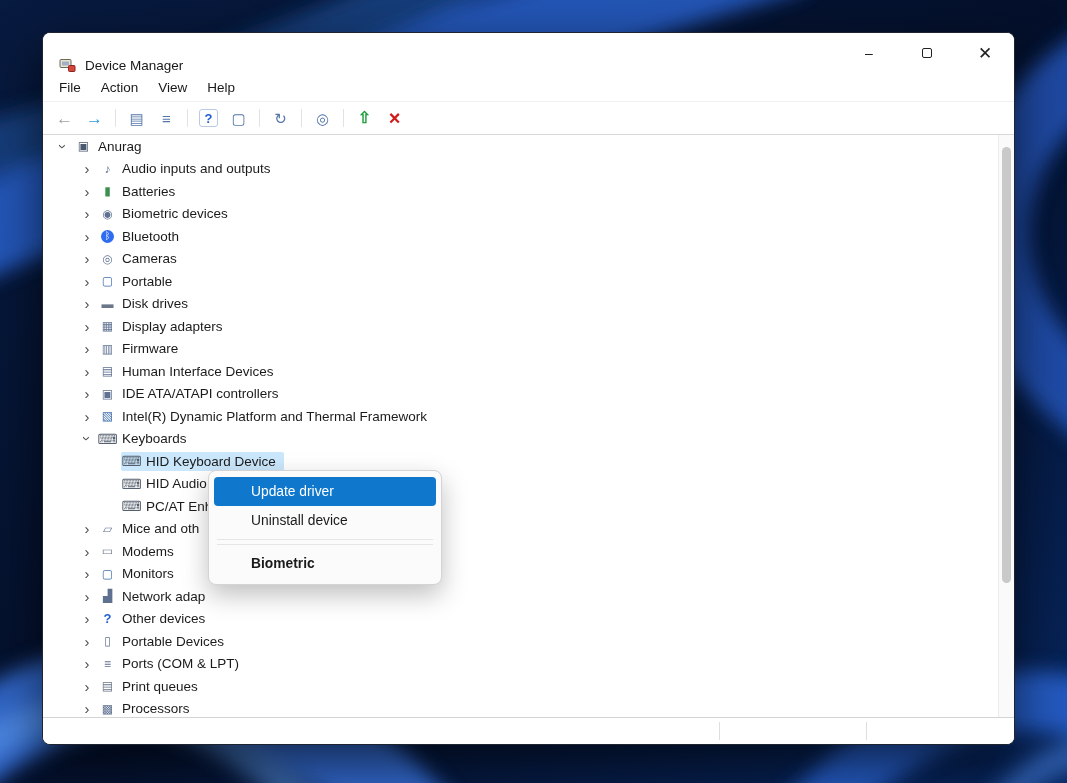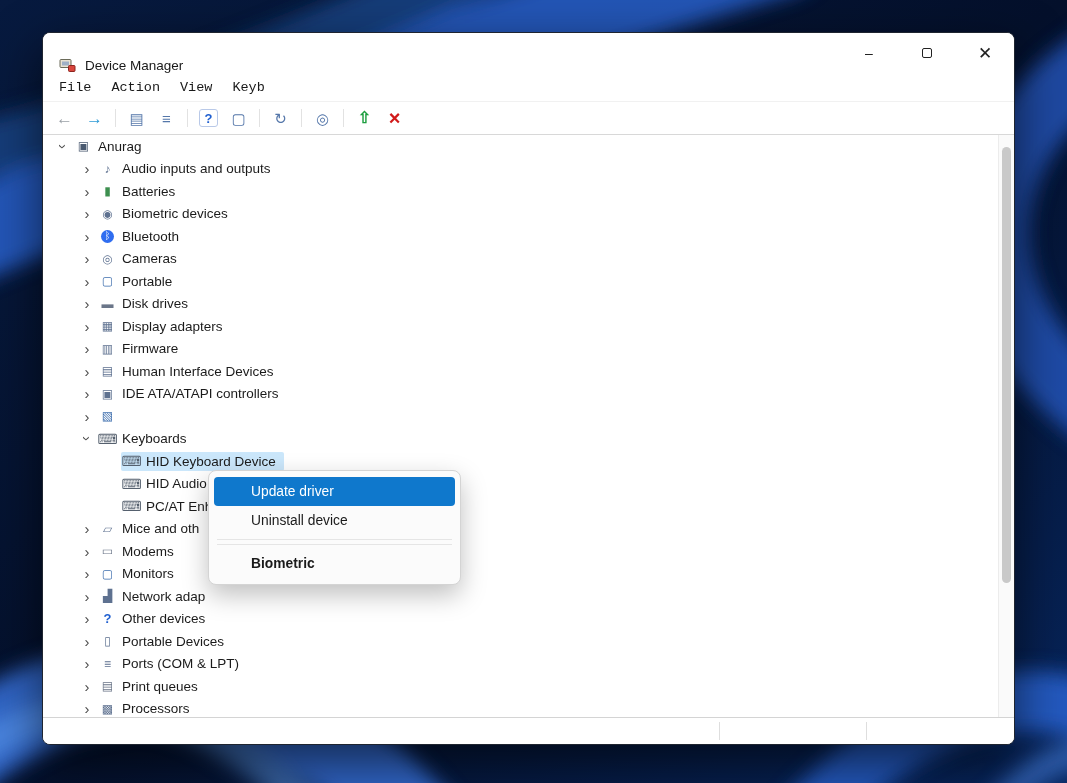--- a/index.html
+++ b/index.html
@@ -24,21 +24,21 @@
   .titlebar { height:40px; display:flex; align-items:flex-end; padding-left:16px; background:#fff; flex:0 0 auto; }
   .title-icon { width:17px; height:16px; display:flex; align-items:center; }
   .title-text { margin-left:9px; font-size:13.5px; color:#191919; }
   .window-controls { margin-left:auto; display:flex; height:100%; }
   .win-btn { width:58px; height:100%; display:flex; align-items:center; justify-content:center; font-size:14px; color:#222; cursor:default; }
   .win-btn.maximize span.boxglyph { width:10px; height:10px; border:1.2px solid #222; border-radius:2px; display:block; }
   .win-btn.close { font-size:17px; }
 
   
   .menubar { height:28px; display:flex; align-items:center; padding-left:6px; font-size:13.5px; color:#191919; flex:0 0 auto; }
-  .menubar-item { padding:3px 10px; border-radius:3px;font-family:Liberation Mono, monospace; }
+  .menubar-item { padding:3px 10px; border-radius:3px; }
 
   
   .toolbar {
     height:34px; flex:0 0 auto; display:flex; align-items:center;
     padding-left:8px; gap:3px;
     border-top:1px solid #f1f1f1; border-bottom:1px solid #d8d8d8;
   }
   .tool-btn { width:27px; height:25px; display:flex; align-items:center; justify-content:center; border-radius:3px; }
   .tool-glyph { font-size:15px; color:#5577aa; line-height:1; }
   .tool-btn.arrow-disabled .tool-glyph { color:#9aa0a6; font-weight:bold; font-size:17px; }
@@ -72,21 +72,21 @@
   .scroll-thumb { position:absolute; left:3px; width:9px; top:12px; height:436px; background:#c9c9c9; border-radius:5px; }
 
   
   .statusbar { height:27px; flex:0 0 auto; border-top:1px solid #d4d4d4; background:#fff; display:flex; align-items:center; padding-left:10px; font-size:13px; color:#1a1a1a; position:relative; }
   .status-divider { position:absolute; top:4px; bottom:4px; width:1px; background:#dedede; }
   .status-divider.d1 { left:676px; }
   .status-divider.d2 { left:823px; }
 
   
   .context-menu {
-    position:absolute; left:208px; top:470px; width:253px;
+    position:absolute; left:208px; top:470px; width:234px;
     background:#fbfbfb; border:1px solid #d4d4d4; border-radius:8px;
     box-shadow:0 10px 26px rgba(0,0,0,.25);
     padding:6px 5px; z-index:20;
   }
   .menu-item { height:29px; display:flex; align-items:center; padding-left:37px; font-size:13.8px; color:#1a1a1a; border-radius:4px; }
   .menu-item.highlighted { background:#0f78cc; color:#fff; }
   .menu-item.bold { font-weight:bold; }
   .menu-sep { height:1px; background:#e5e5e5; margin:4px 3px; }
 </style>
 </head>
@@ -138,21 +138,21 @@
       <div class="win-btn close">
         <span>✕</span>
       </div>
     </div>
   </div>
 
   <div class="menubar">
       <div class="menubar-item">File</div>
       <div class="menubar-item">Action</div>
       <div class="menubar-item">View</div>
-      <div class="menubar-item">Keyb</div>
+      <div class="menubar-item">Help</div>
     </div>
 
   <div class="toolbar">
       <div class="tool-btn arrow-disabled">
         <span class="tool-glyph">←</span>
       </div>
       <div class="tool-btn arrow-enabled">
         <span class="tool-glyph">→</span>
       </div>
       <div class="tool-sep"></div>
@@ -269,20 +269,21 @@
     <span class="chevron"></span>
     <span class="row-inner">
       <span class="tree-icon icon-storage-controller">▣</span>
       <span class="tree-label">IDE ATA/ATAPI controllers</span>
     </span>
   </div>
         <div class="tree-row" style="padding-left: 34px;">
     <span class="chevron"></span>
     <span class="row-inner">
       <span class="tree-icon icon-system-device">▧</span>
+      <span class="tree-label">Intel(R) Dynamic Platform and Thermal Framework</span>
     </span>
   </div>
         <div class="tree-row" style="padding-left: 34px;">
     <span class="chevron expanded"></span>
     <span class="row-inner">
       <span class="tree-icon icon-keyboard">⌨</span>
       <span class="tree-label">Keyboards</span>
     </span>
   </div>
         <div class="tree-row" style="padding-left: 58px;">

